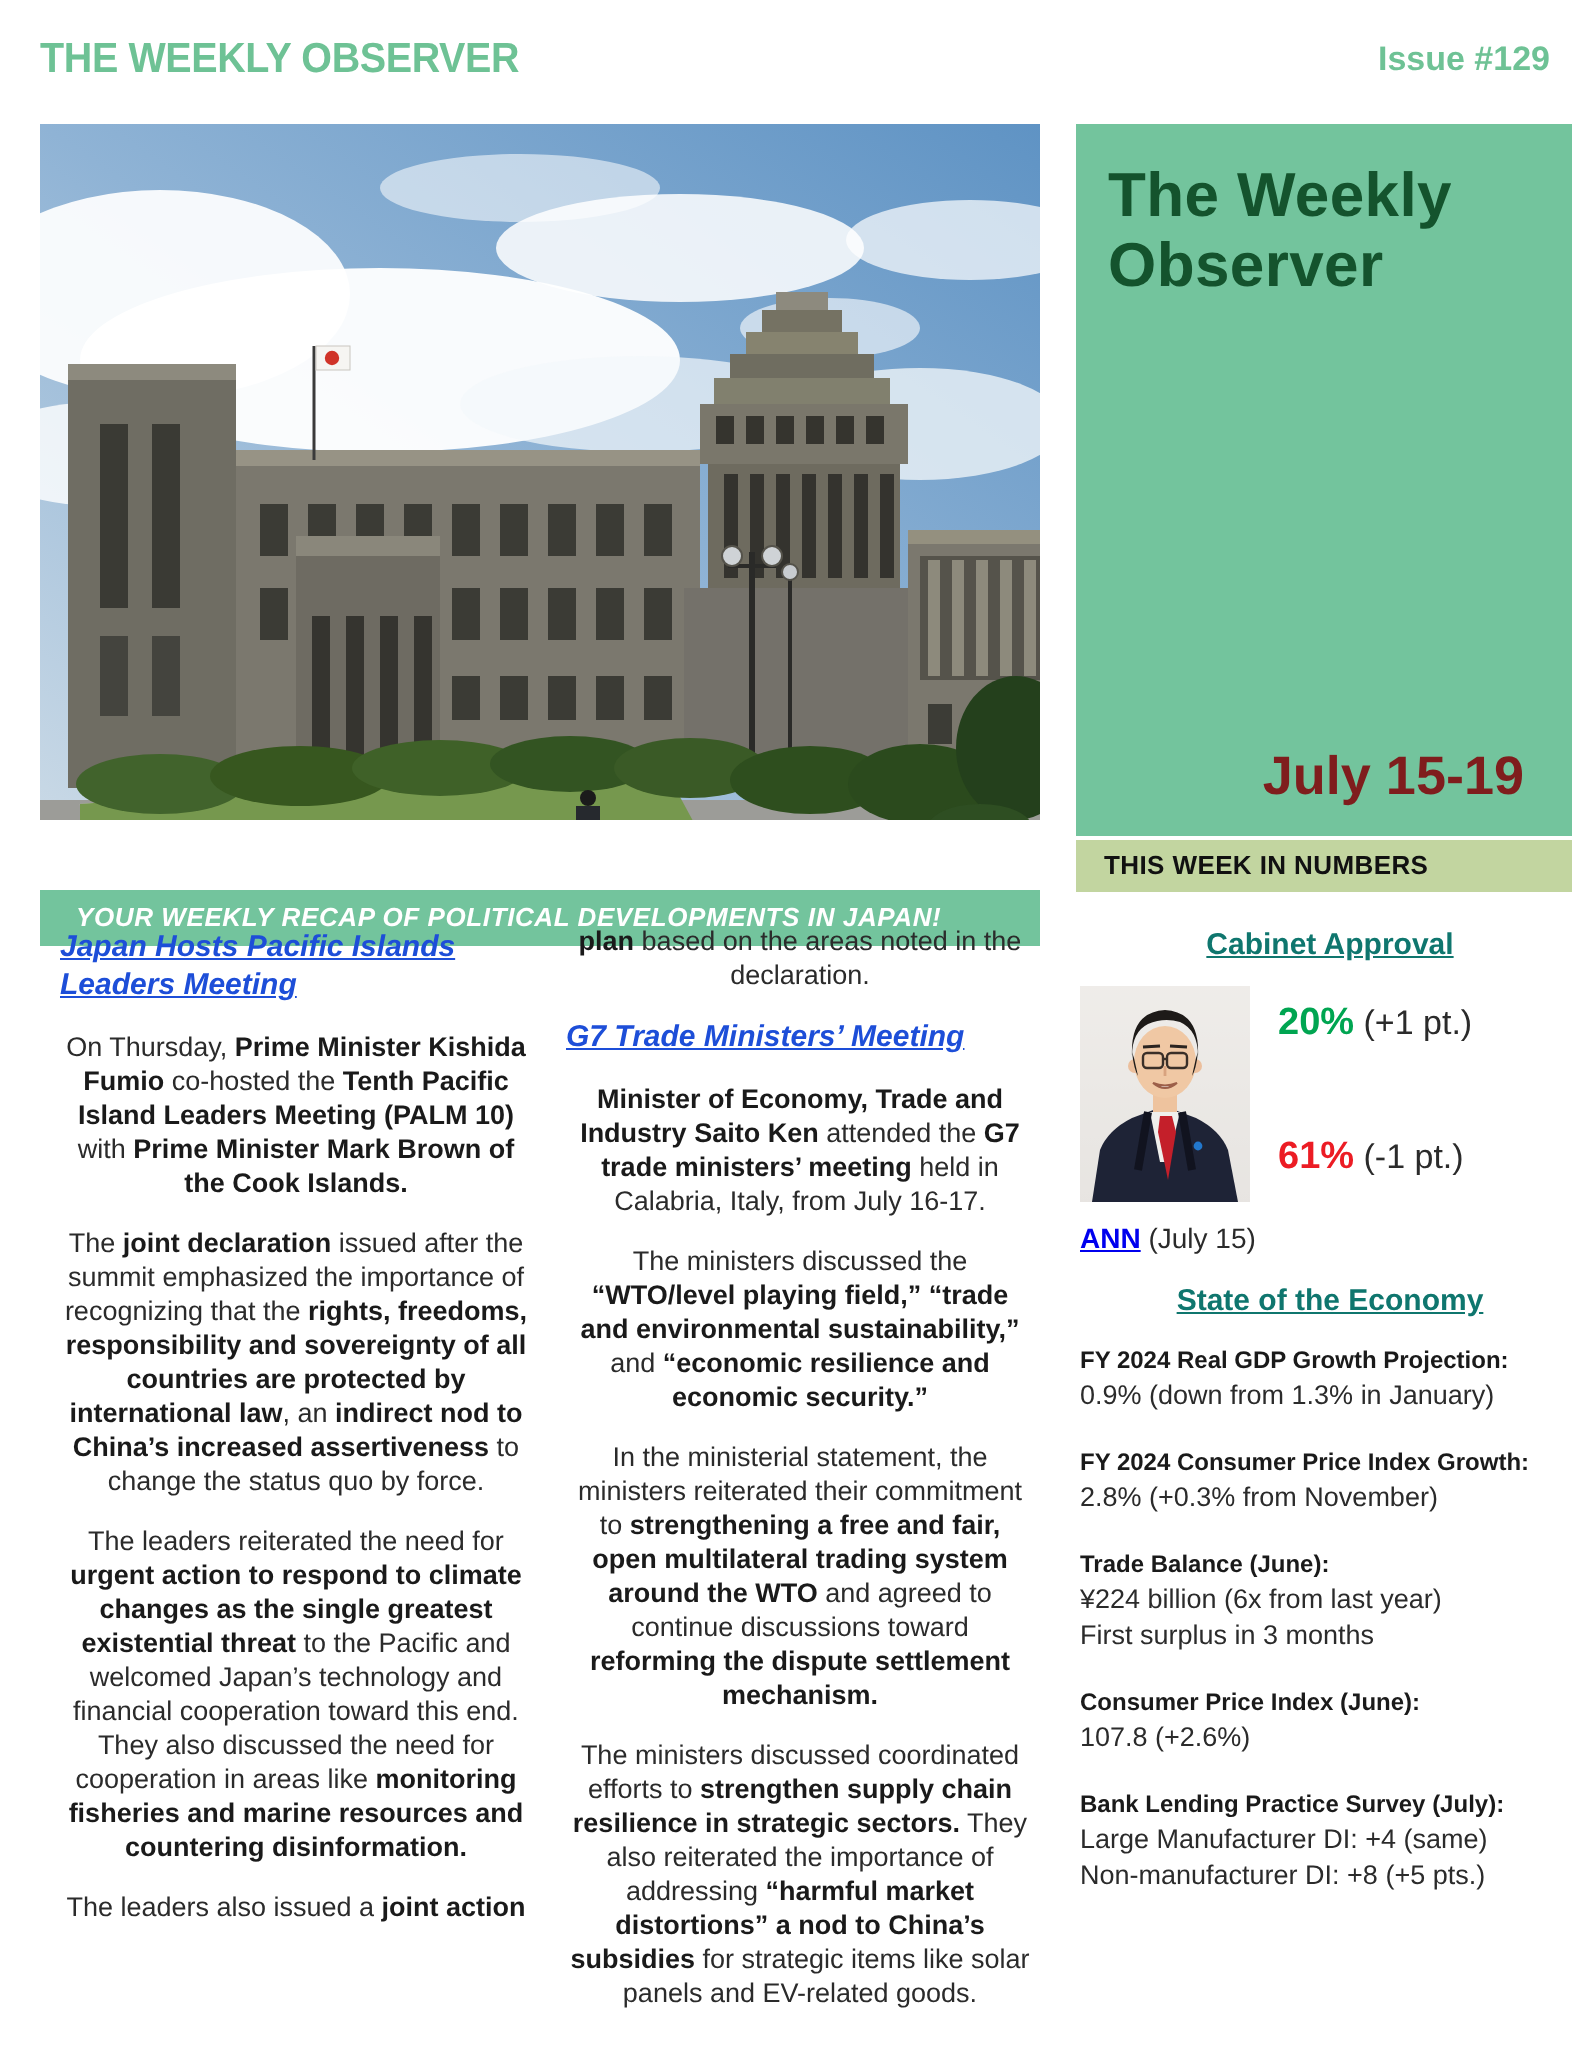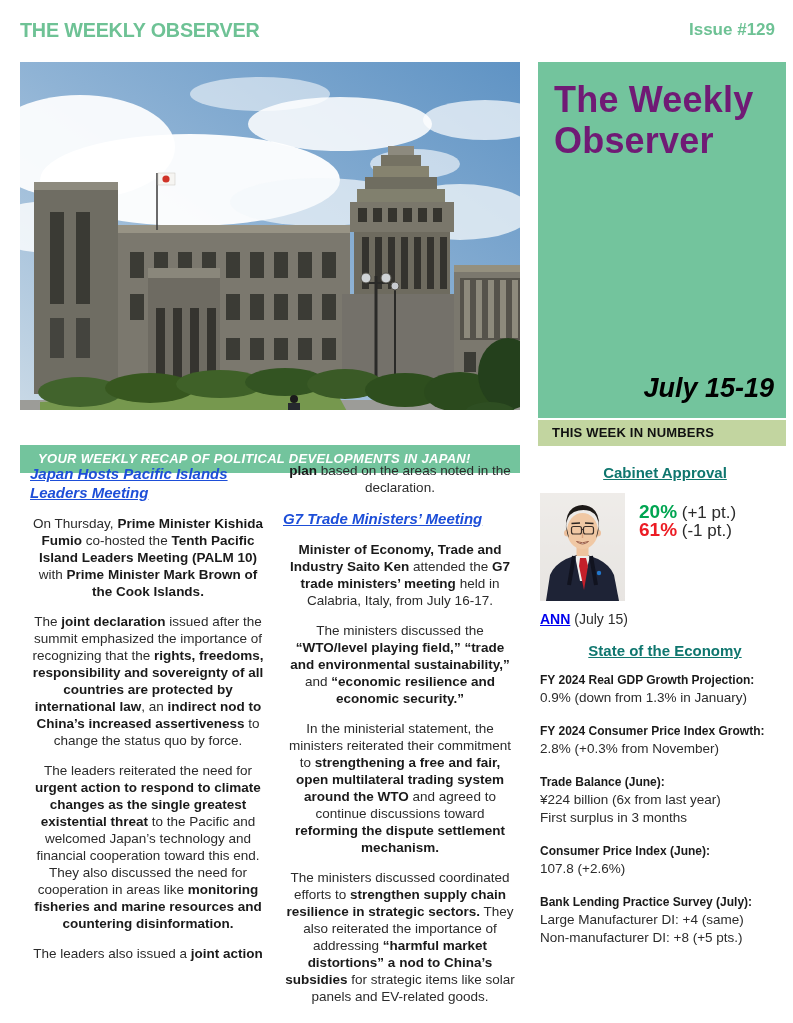--- a/index.html
+++ b/index.html
@@ -15,40 +15,40 @@
   body{background:#e8e8e8;font-family:"Liberation Sans",sans-serif;}
   .page{position:relative;width:793px;height:1023px;background:#fff;margin:0 auto;overflow:hidden;color:var(--ink);}
 
   .masthead{position:absolute;top:18px;left:20px;font-size:21px;font-weight:700;color:var(--brand-green);letter-spacing:-0.2px;transform:scaleX(0.94);transform-origin:left center;white-space:nowrap;}
   .issue{position:absolute;top:20px;right:18px;font-size:17px;font-weight:600;color:var(--brand-green);}
 
   .hero{position:absolute;left:20px;top:62px;width:500px;height:348px;overflow:hidden;}
   .hero svg{display:block;width:100%;height:100%;}
 
   .green-panel{position:absolute;left:538px;top:62px;width:248px;height:356px;background:var(--panel-green);}
-  .panel-title{position:absolute;top:18px;left:16px;color:#701a75;font-size:36px;font-weight:700;line-height:1.13;letter-spacing:0.2px;}
-  .panel-date{position:absolute;bottom:14px;right:12px;color:#000000;font-size:27px;font-weight:600;font-style:italic;}
+  .panel-title{position:absolute;top:18px;left:16px;color:#14532d;font-size:31px;font-weight:700;line-height:1.13;letter-spacing:0.2px;}
+  .panel-date{position:absolute;bottom:14px;right:24px;color:#7f1d1d;font-size:27px;font-weight:600;}
 
   .banner{position:absolute;left:20px;top:413px;width:500px;height:28px;background:var(--panel-green);color:#fff;font-size:13px;font-weight:700;font-style:italic;line-height:28px;padding-left:18px;letter-spacing:0.3px;margin-top:32px;}
   .numbers-bar{position:absolute;left:538px;top:420px;width:248px;height:26px;background:var(--light-green);color:#111;font-size:13px;font-weight:700;line-height:26px;padding-left:14px;letter-spacing:0.2px;}
 
   .col{position:absolute;top:462px;font-size:13.5px;line-height:17px;color:var(--ink);}
   .col-1{left:30px;width:236px;}
   .col-2{left:283px;width:234px;}
   .col-3{left:540px;top:460px;width:250px;}
 
   .art-heading{font-size:15px;font-weight:700;font-style:italic;text-decoration:underline;line-height:19px;margin:2px 0 13px 0;color:#1d4ed8;}
   .col p{margin:0 0 13px 0;text-align:center;}
   .col b{color:#1a1a1a;}
 
   .side-heading{font-size:15px;font-weight:700;text-decoration:underline;color:#0f766e;margin:4px 0 12px 0;text-align:center;}
   .approval-row{display:flex;margin:2px 0 10px 0;}
   .portrait{width:85px;height:108px;flex:0 0 85px;}
   .portrait svg{display:block;width:100%;height:100%;}
-  .approval-stats{display:flex;flex-direction:column;justify-content:flex-start;padding:10px 0 14px 14px;}
+  .approval-stats{display:flex;flex-direction:column;justify-content:space-between;padding:10px 0 14px 14px;}
   .stat-line{font-size:17px;white-space:nowrap;}
   .pct{font-size:19px;font-weight:700;}
   .pct-up{color:var(--approve-green);}
   .pct-down{color:var(--disapprove-red);}
   .source-line{font-size:14px;margin:0 0 14px 0;}
   .source-line a{color:var(--link-blue);text-decoration:underline;font-weight:600;}
   .stat{margin:0 0 15px 0;}
   .stat-label{font-weight:700;font-size:12px;line-height:18px;color:#1a1a1a;}
   .stat-value{font-size:13.5px;line-height:18px;}
 </style>

